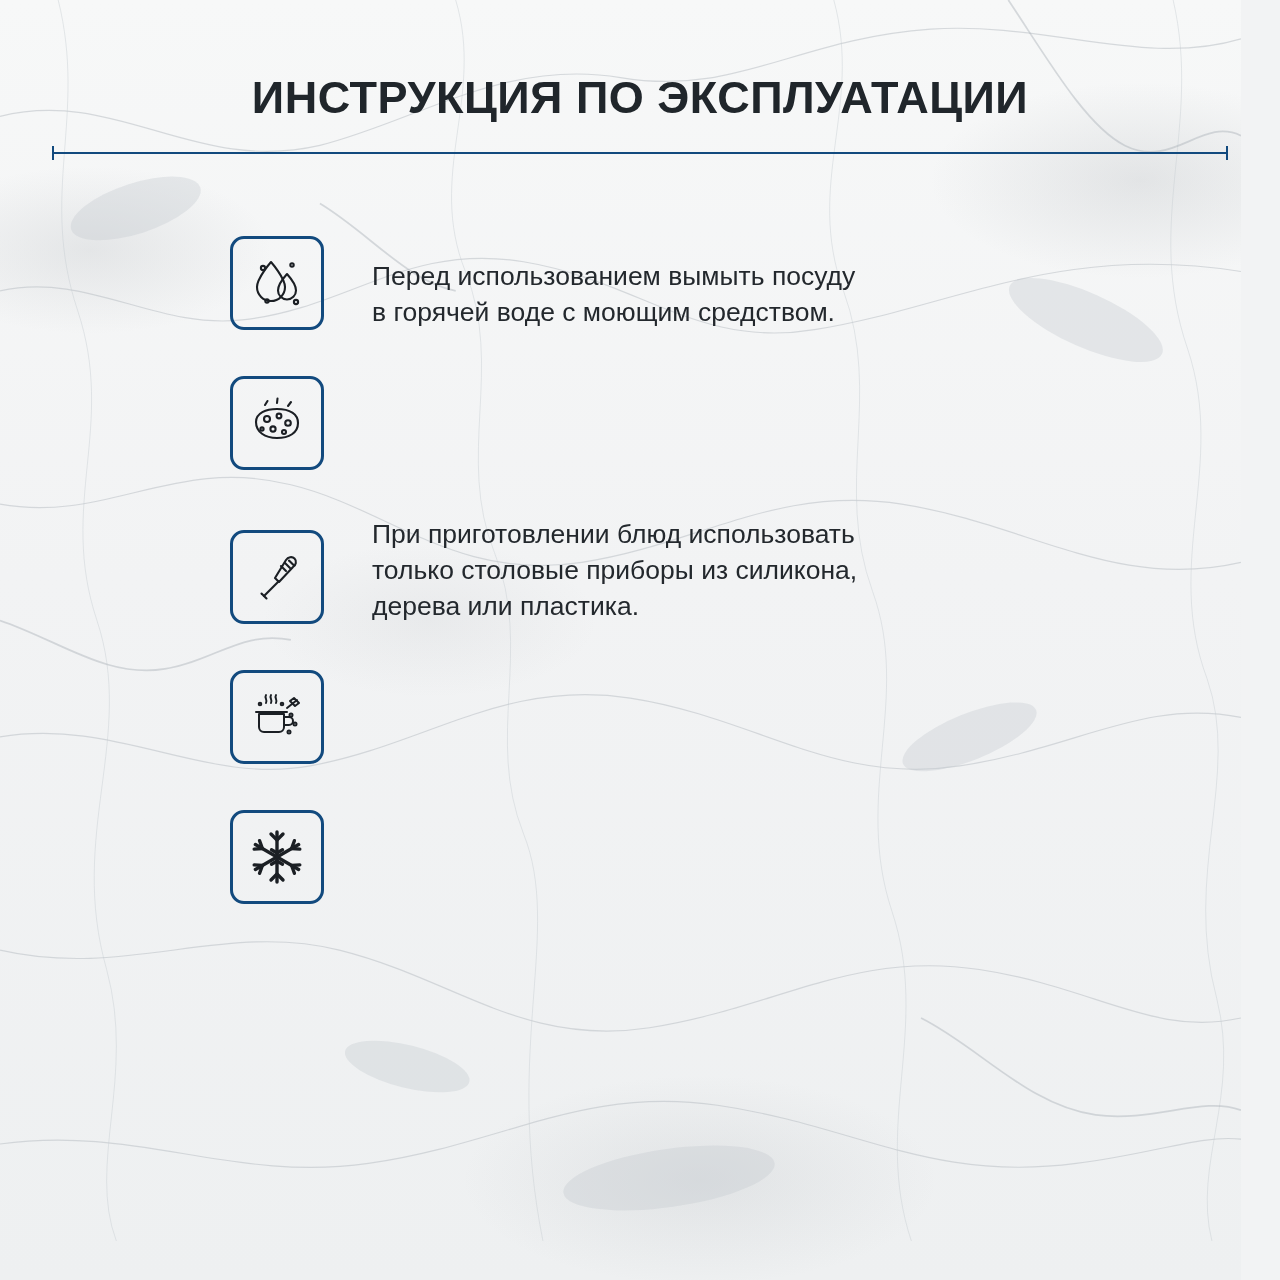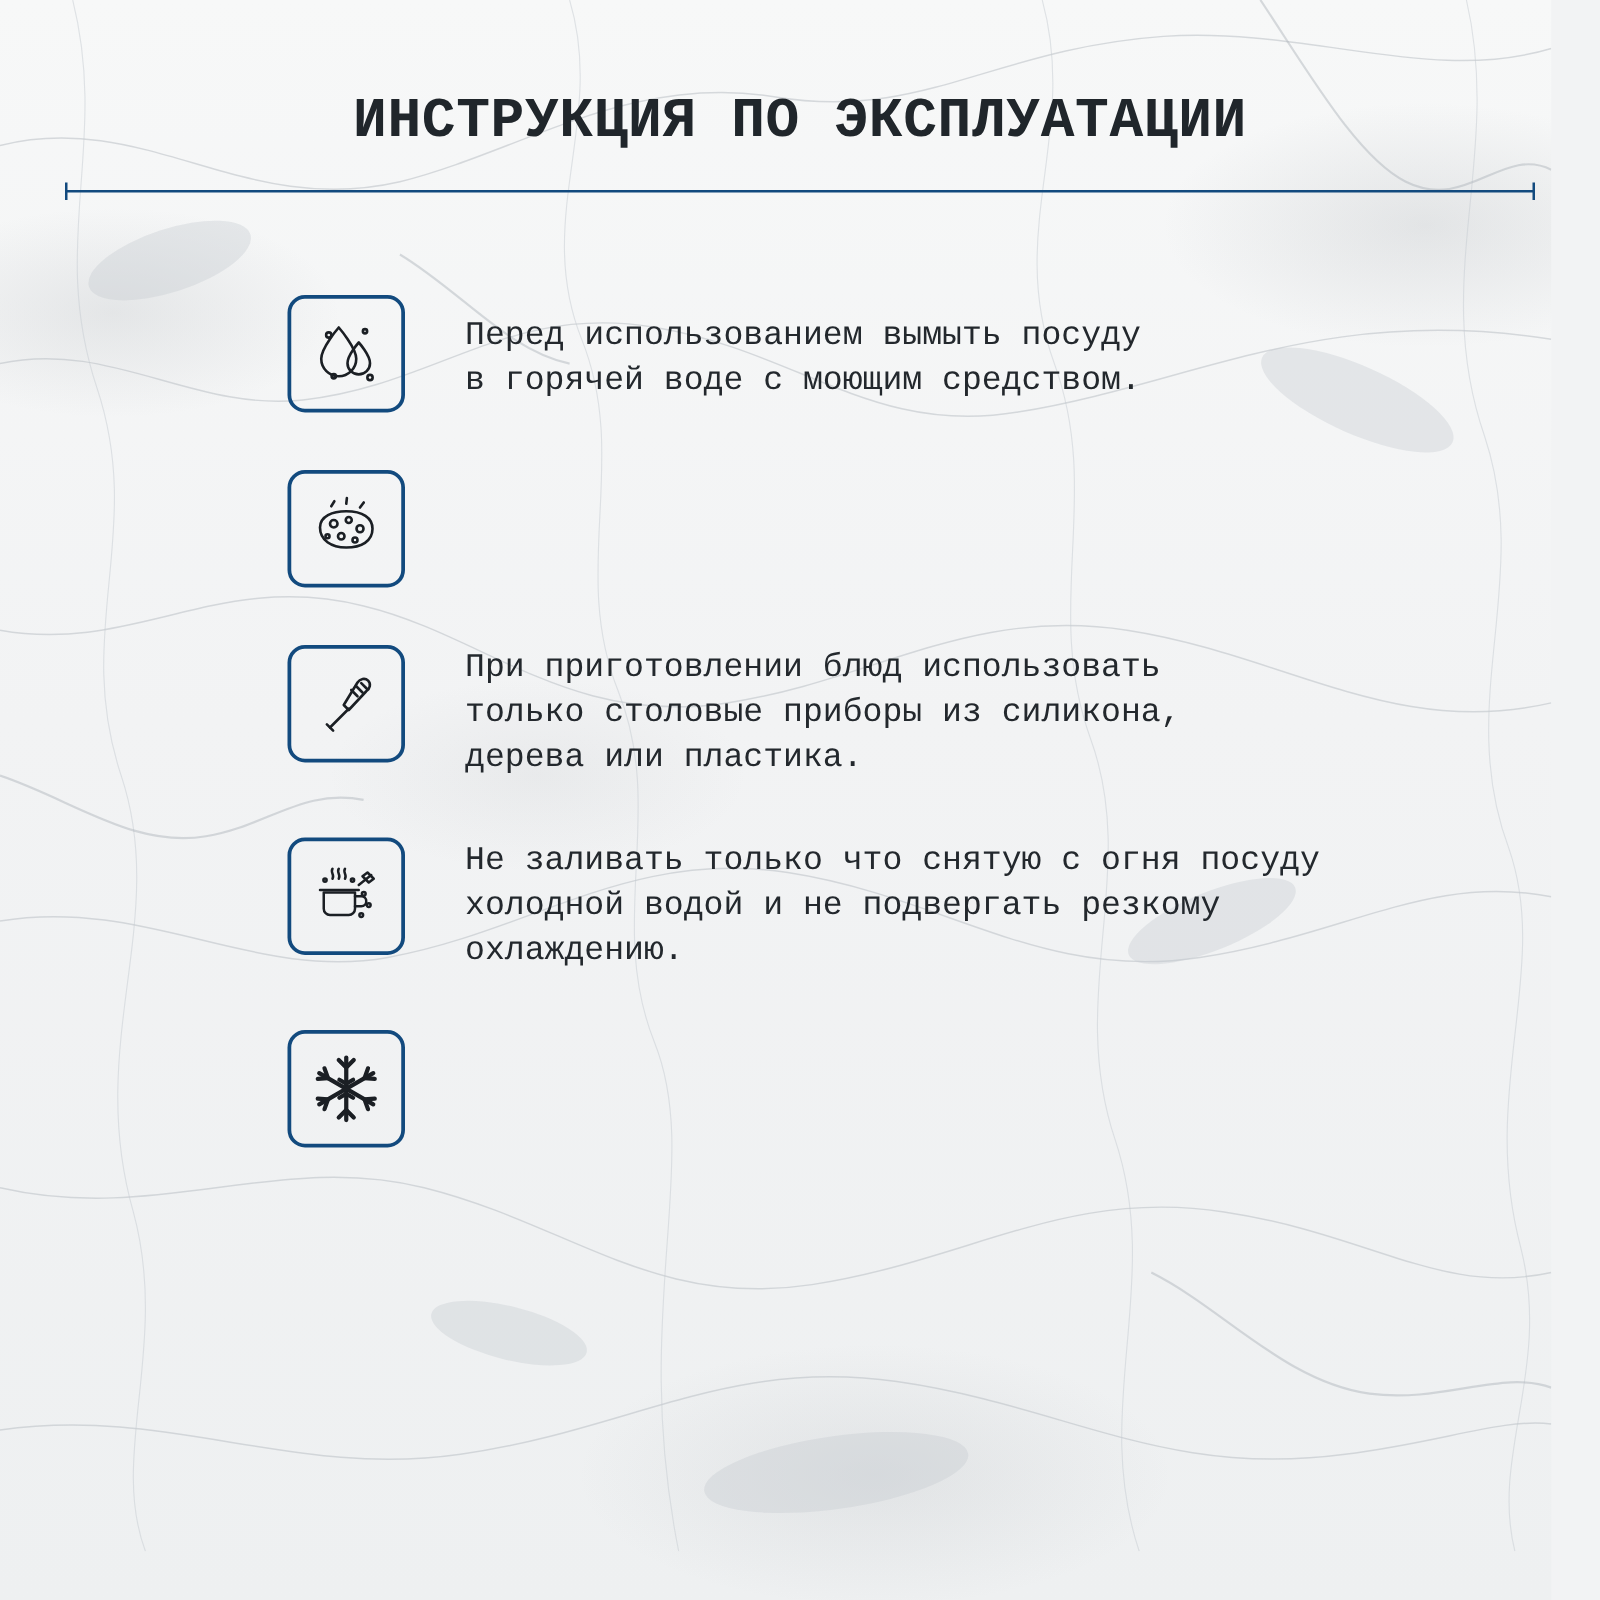--- a/index.html
+++ b/index.html
@@ -18,21 +18,20 @@
     position: relative;
     width: 1241px;
     height: 1280px;
     background:
       radial-gradient(ellipse 260px 120px at 90px 250px, rgba(140,146,152,0.16), rgba(255,255,255,0) 70%),
       radial-gradient(ellipse 300px 140px at 1140px 180px, rgba(140,146,152,0.18), rgba(255,255,255,0) 70%),
       radial-gradient(ellipse 340px 150px at 700px 1180px, rgba(140,146,152,0.14), rgba(255,255,255,0) 70%),
       radial-gradient(ellipse 240px 110px at 430px 620px, rgba(150,155,160,0.10), rgba(255,255,255,0) 70%),
       linear-gradient(180deg, #f7f8f8 0%, #f2f3f4 45%, #eef0f1 100%);
     overflow: hidden;
-    font-family: Liberation Mono, monospace;
   }
 
   
   .veins {
     position: absolute;
     inset: 0;
     pointer-events: none;
   }
 
   .content {
@@ -83,21 +82,21 @@
 
   .list {
     position: absolute;
     top: 236px;
     left: 230px;
     width: 1000px;
   }
 
   .item {
     display: flex;
-    align-items: flex-start;
+    align-items: flex-end;
     margin-bottom: 42px;
   }
 
   .icon-box {
     flex: 0 0 auto;
     width: 94px;
     height: 94px;
     border: 3px solid #124a7e;
     border-radius: 14px;
     box-sizing: border-box;
@@ -235,23 +234,20 @@
             <path d="M10 26 h31"></path>
             <path d="M41 22 l10 -8"></path>
             <path d="M48 12 l5 5 l-4 3 l-5 -5 Z"></path>
             <circle cx="45" cy="29" r="1.5"></circle>
             <circle cx="49" cy="38" r="1.5"></circle>
             <circle cx="43" cy="46" r="1.5"></circle>
             <circle cx="14" cy="18" r="1.3"></circle>
             <circle cx="36" cy="18" r="1.3"></circle>
           </svg>
         </div>
-        <div class="item-text">Не заливать только что снятую с огня посуду
-холодной водой и не подвергать резкому
-охлаждению.</div>
       </div>
 
 
       <div class="item i6">
         <div class="icon-box">
           <svg width="62" height="62" viewBox="0 0 62 62" fill="none" stroke="#1b1f24" stroke-width="3.4" stroke-linecap="round" stroke-linejoin="round">
             <path d="M31 6 V 56"></path>
             <path d="M9.4 18.5 L 52.6 43.5"></path>
             <path d="M9.4 43.5 L 52.6 18.5"></path>
             <path d="M31 14 l-6 -6 M31 14 l6 -6"></path>

